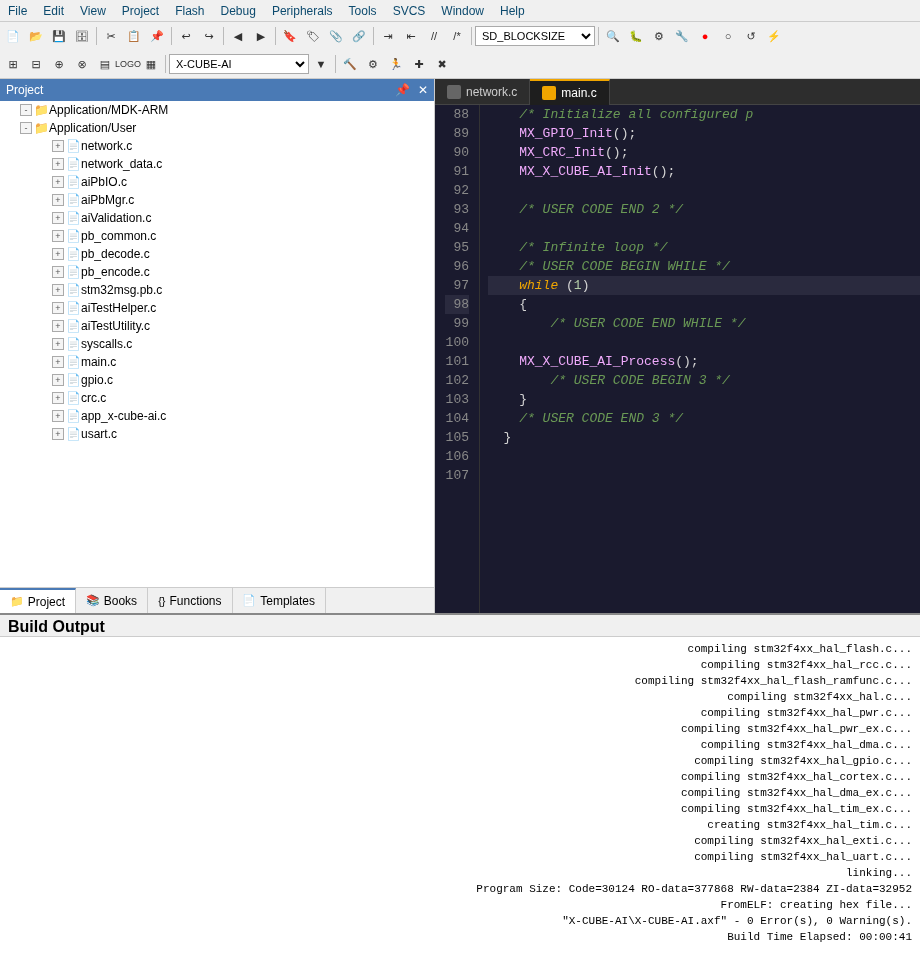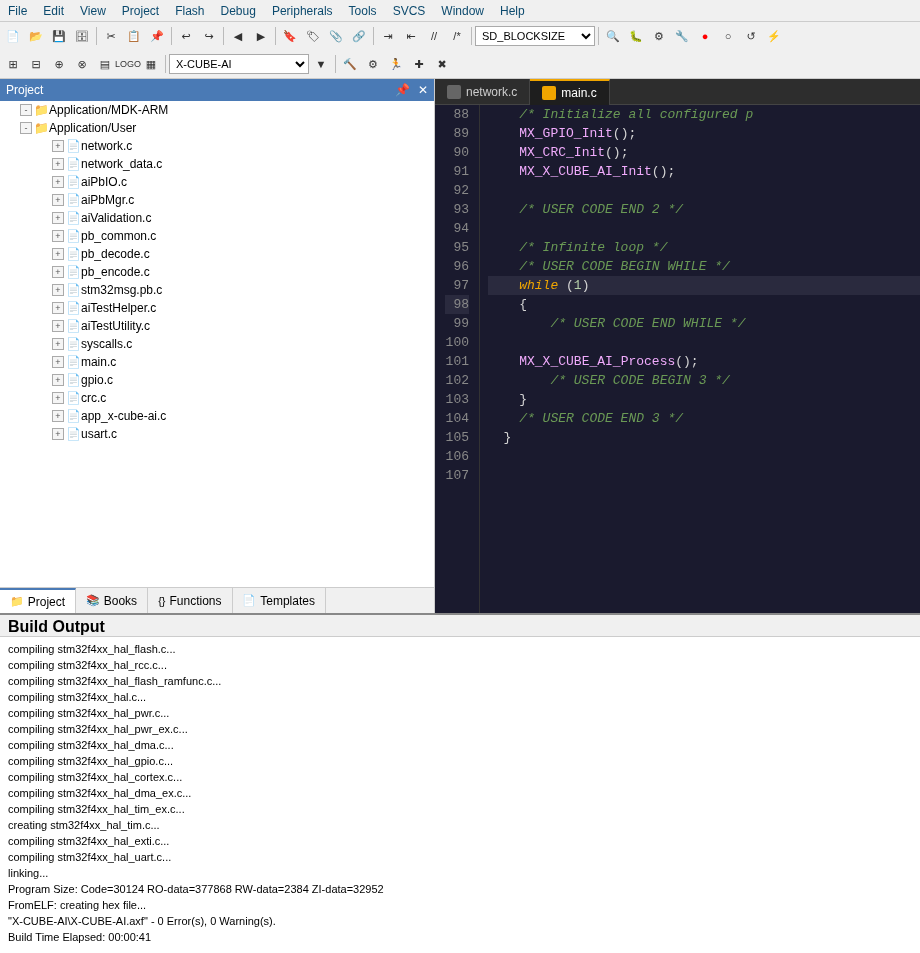--- a/index.html
+++ b/index.html
@@ -54,21 +54,21 @@
     
     .c-comment { color: #6a9955; font-style: italic; }
     .c-keyword { color: #f0a500; font-style: italic; }
     .c-function { color: #f0abfc; }
     .c-number { color: #b5cea8; }
     .c-white { color: #d4d4d4; }
     
     
     .build-panel { height: 340px; background: #fff; border-top: 2px solid #888; display: flex; flex-direction: column; }
     .build-header { background: #f0f0f0; border-bottom: 1px solid #ccc; padding: 3px 8px; font-size: 16px; font-weight: bold; color: #000; height: 22px; }
-    .build-output { flex: 1; overflow-y: auto; padding: 4px 8px; font-family: Liberation Sans, sans-serif; font-size: 11px; color: #000; background: #fff; line-height: 16px; }
+    .build-output { flex: 1; overflow-y: auto; padding: 4px 8px; font-family: Liberation Mono, monospace; font-size: 11px; color: #000; background: #fff; line-height: 16px; text-align: right; }
     
     
     ::-webkit-scrollbar { width: 12px; height: 12px; }
     ::-webkit-scrollbar-track { background: #f1f1f1; }
     ::-webkit-scrollbar-thumb { background: #bbb; border: 1px solid #999; }
     
     .tree-scrollbar { overflow-y: auto; overflow-x: auto; flex: 1; }
     
     .pin-icon { color: white; font-size: 12px; cursor: pointer; }
     .close-icon-proj { color: white; font-size: 12px; cursor: pointer; margin-left: 4px; }

